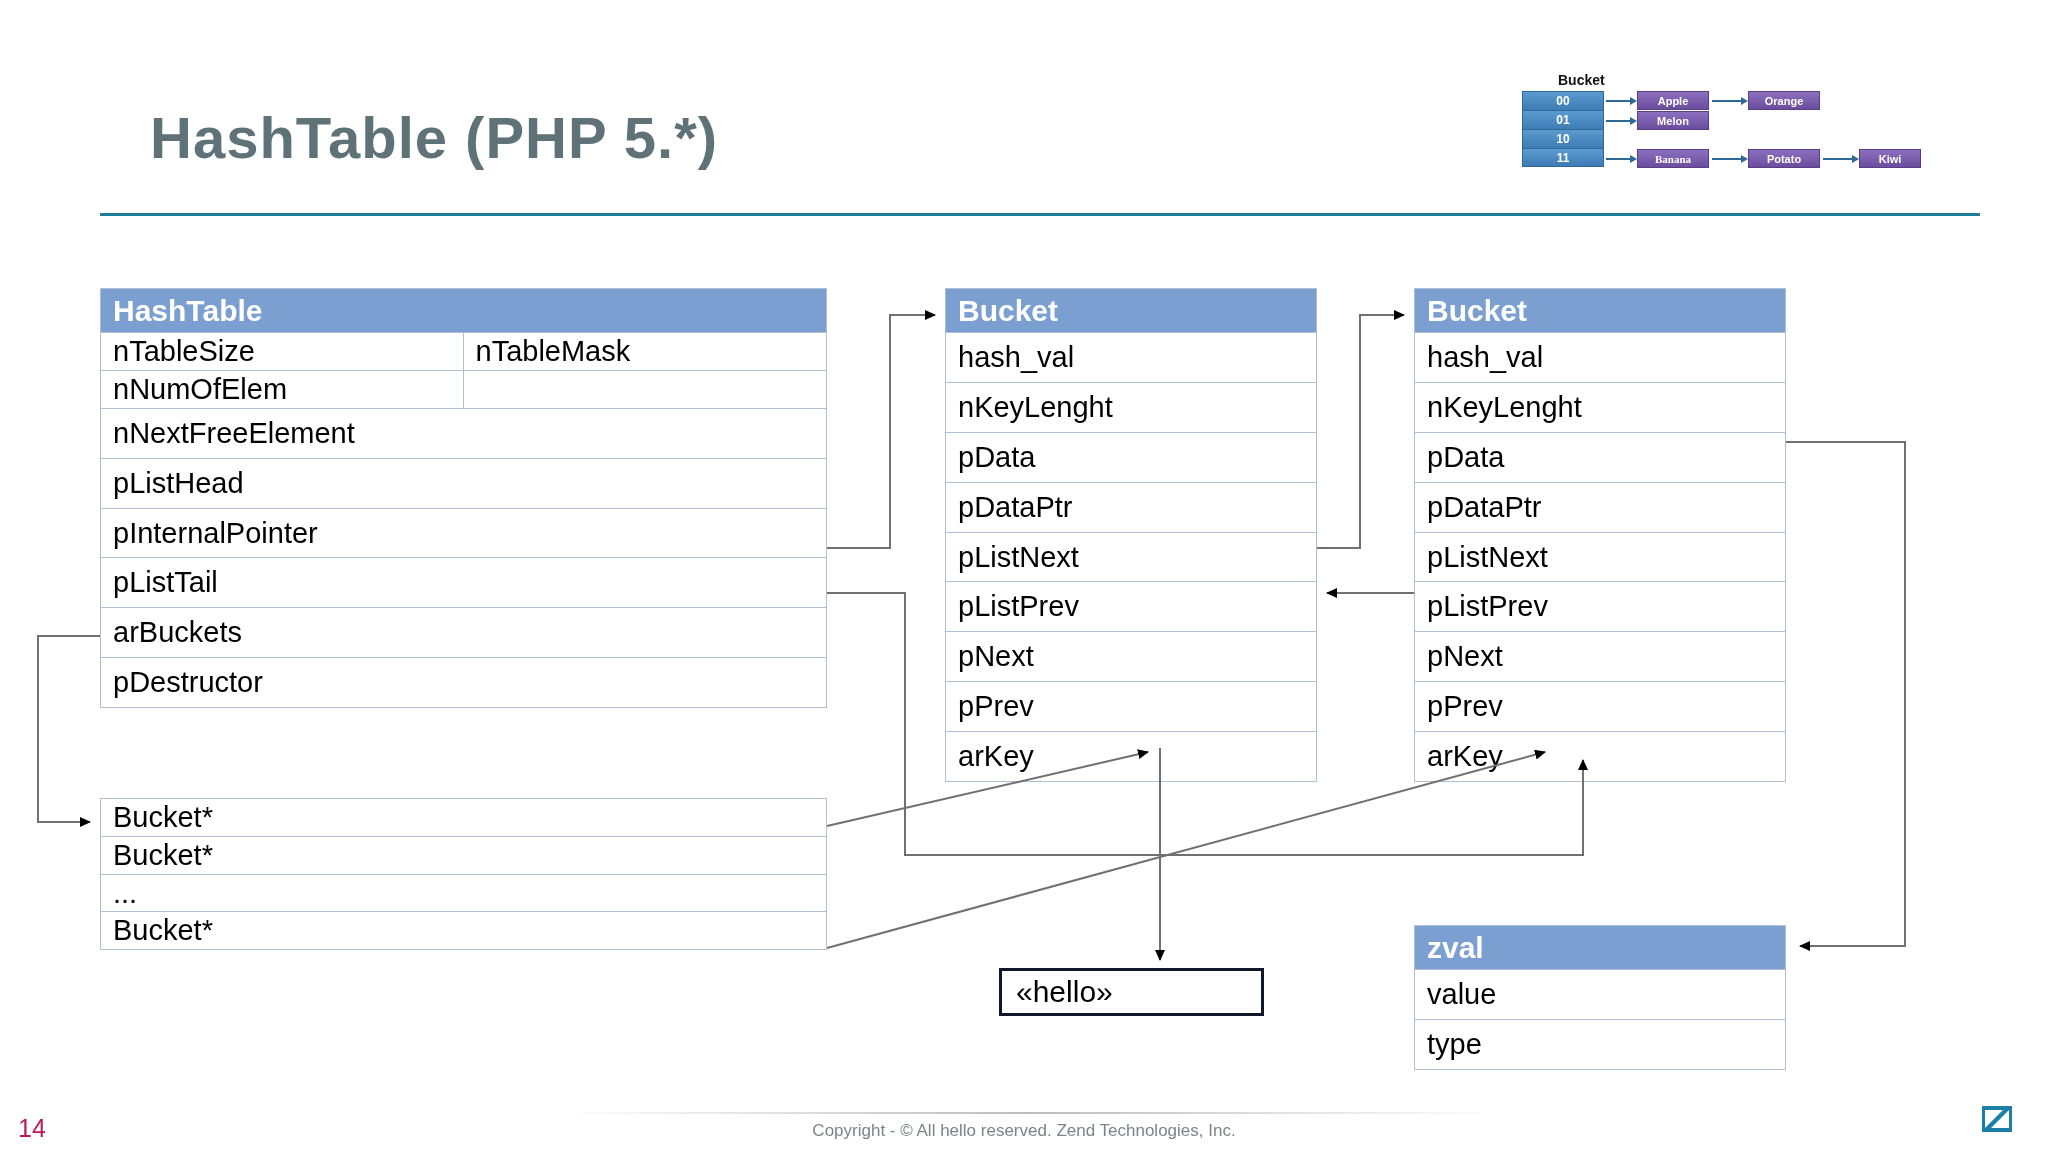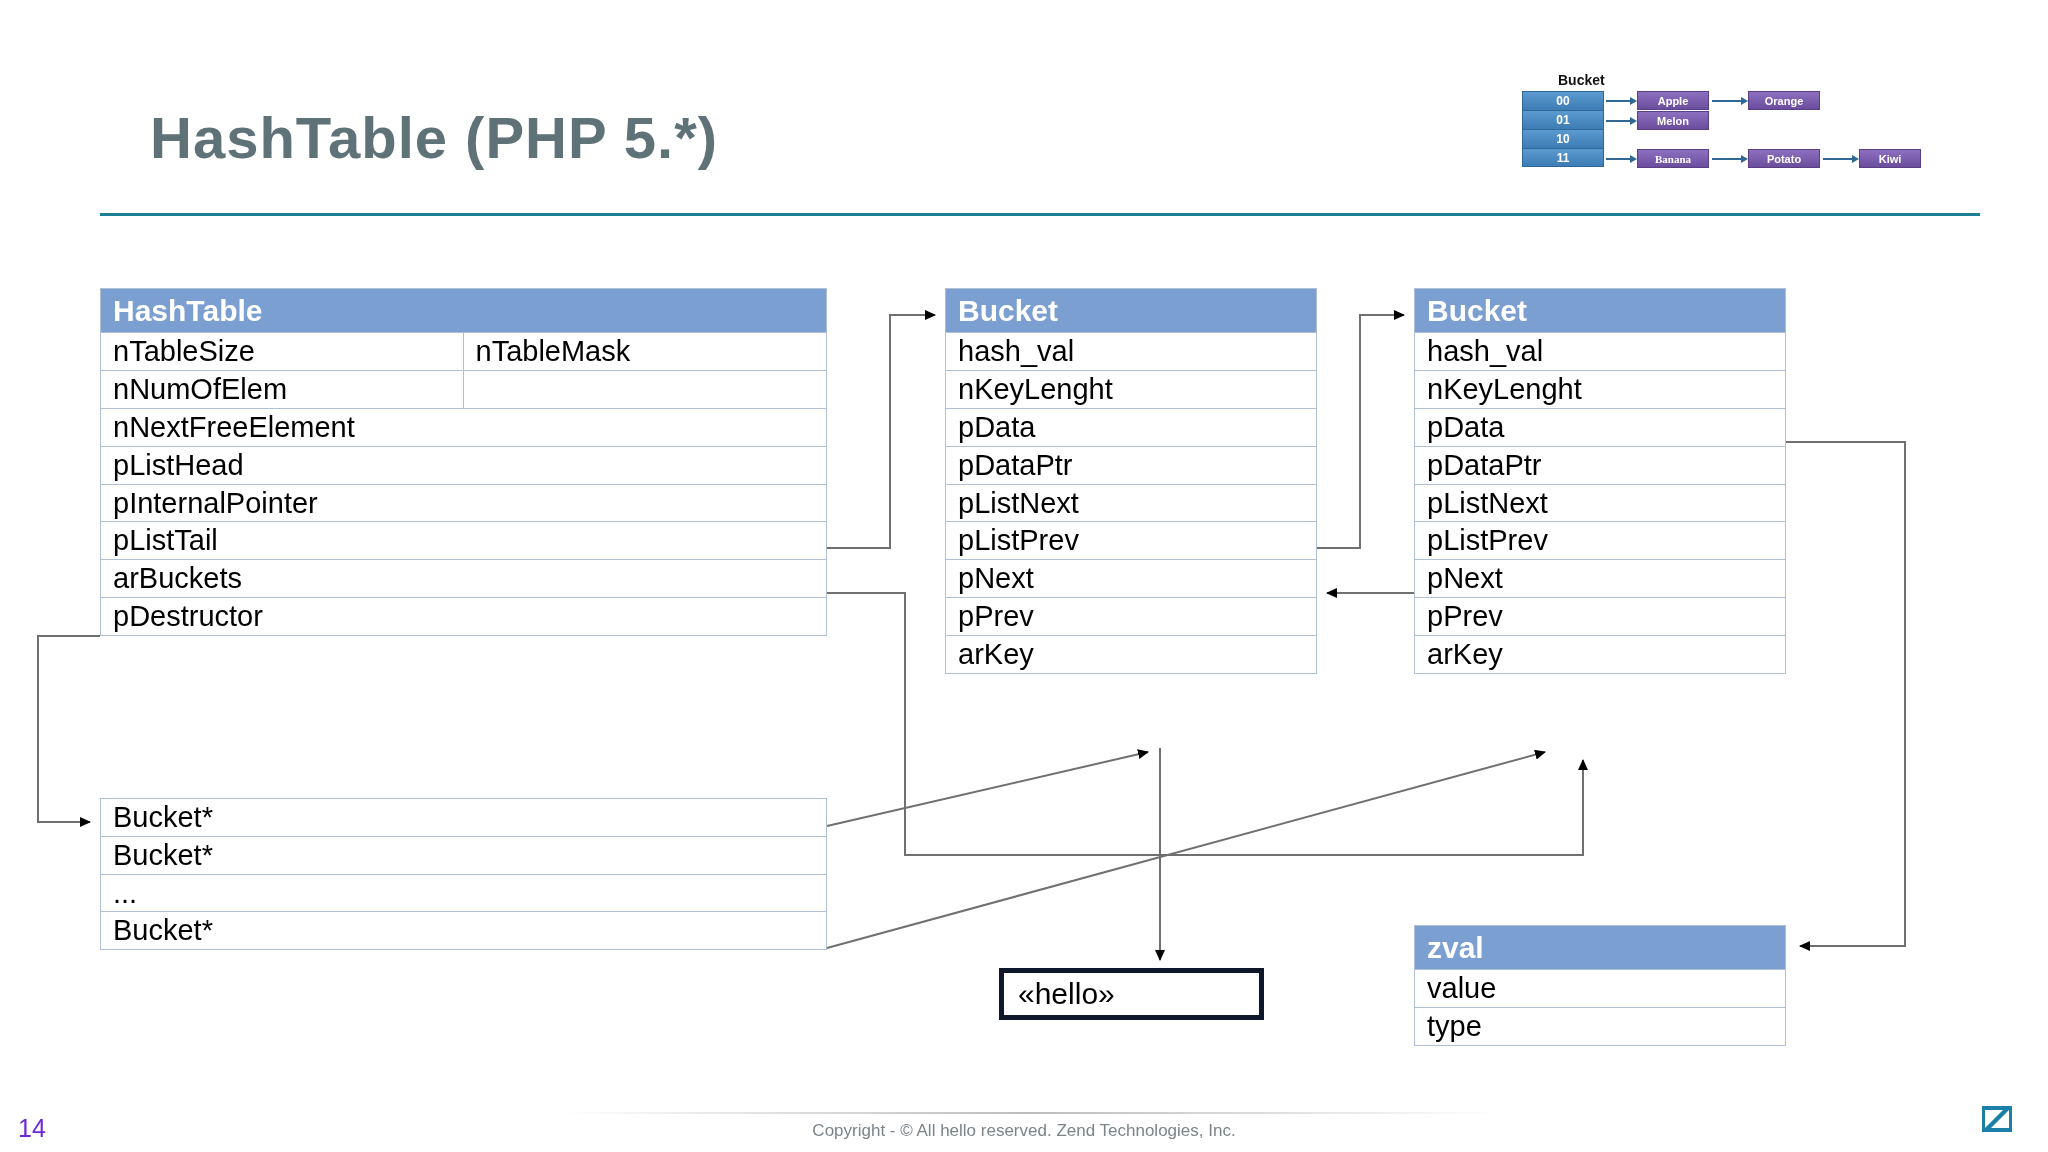--- a/index.html
+++ b/index.html
@@ -109,21 +109,21 @@
     color: #ffffff;
     font-size: 30px;
     font-weight: bold;
     padding: 4px 12px;
     box-sizing: border-box;
     line-height: 1.18;
   }
   .struct .row {
     font-size: 29px;
     color: #000000;
-    padding: 1px 12px;
+    padding: 7px 12px;
     box-sizing: border-box;
     border-top: 1px solid #aebfd6;
     line-height: 1.2;
     white-space: nowrap;
   }
   .struct .row.split {
     display: flex;
     padding: 0;
   }
   .struct .row.split > span {
@@ -161,21 +161,21 @@
   #arbuckets-array .row + .row { border-top: 1px solid #aebfd6; }
 
   
   #hello-box {
     position: absolute;
     left: 999px;
     top: 968px;
     width: 265px;
     box-sizing: border-box;
     background: #ffffff;
-    border: 5px solid #0f172a;
+    border: 3px solid #0f172a;
     font-size: 30px;
     color: #000000;
     padding: 3px 14px;
     line-height: 1.2;
     white-space: nowrap;
   }
 
   
   #connectors {
     position: absolute;
@@ -193,21 +193,21 @@
     top: 1112px;
     width: 940px;
     height: 2px;
     background: linear-gradient(to right, rgba(190,190,190,0), #bcbcbc, rgba(190,190,190,0));
   }
   #page-number {
     position: absolute;
     left: 18px;
     top: 1114px;
     font-size: 25px;
-    color: #6d28d9;
+    color: #be185d;
   }
   #copyright {
     position: absolute;
     left: 0;
     right: 0;
     top: 1121px;
     text-align: center;
     font-size: 17px;
     color: #7b8489;
   }

